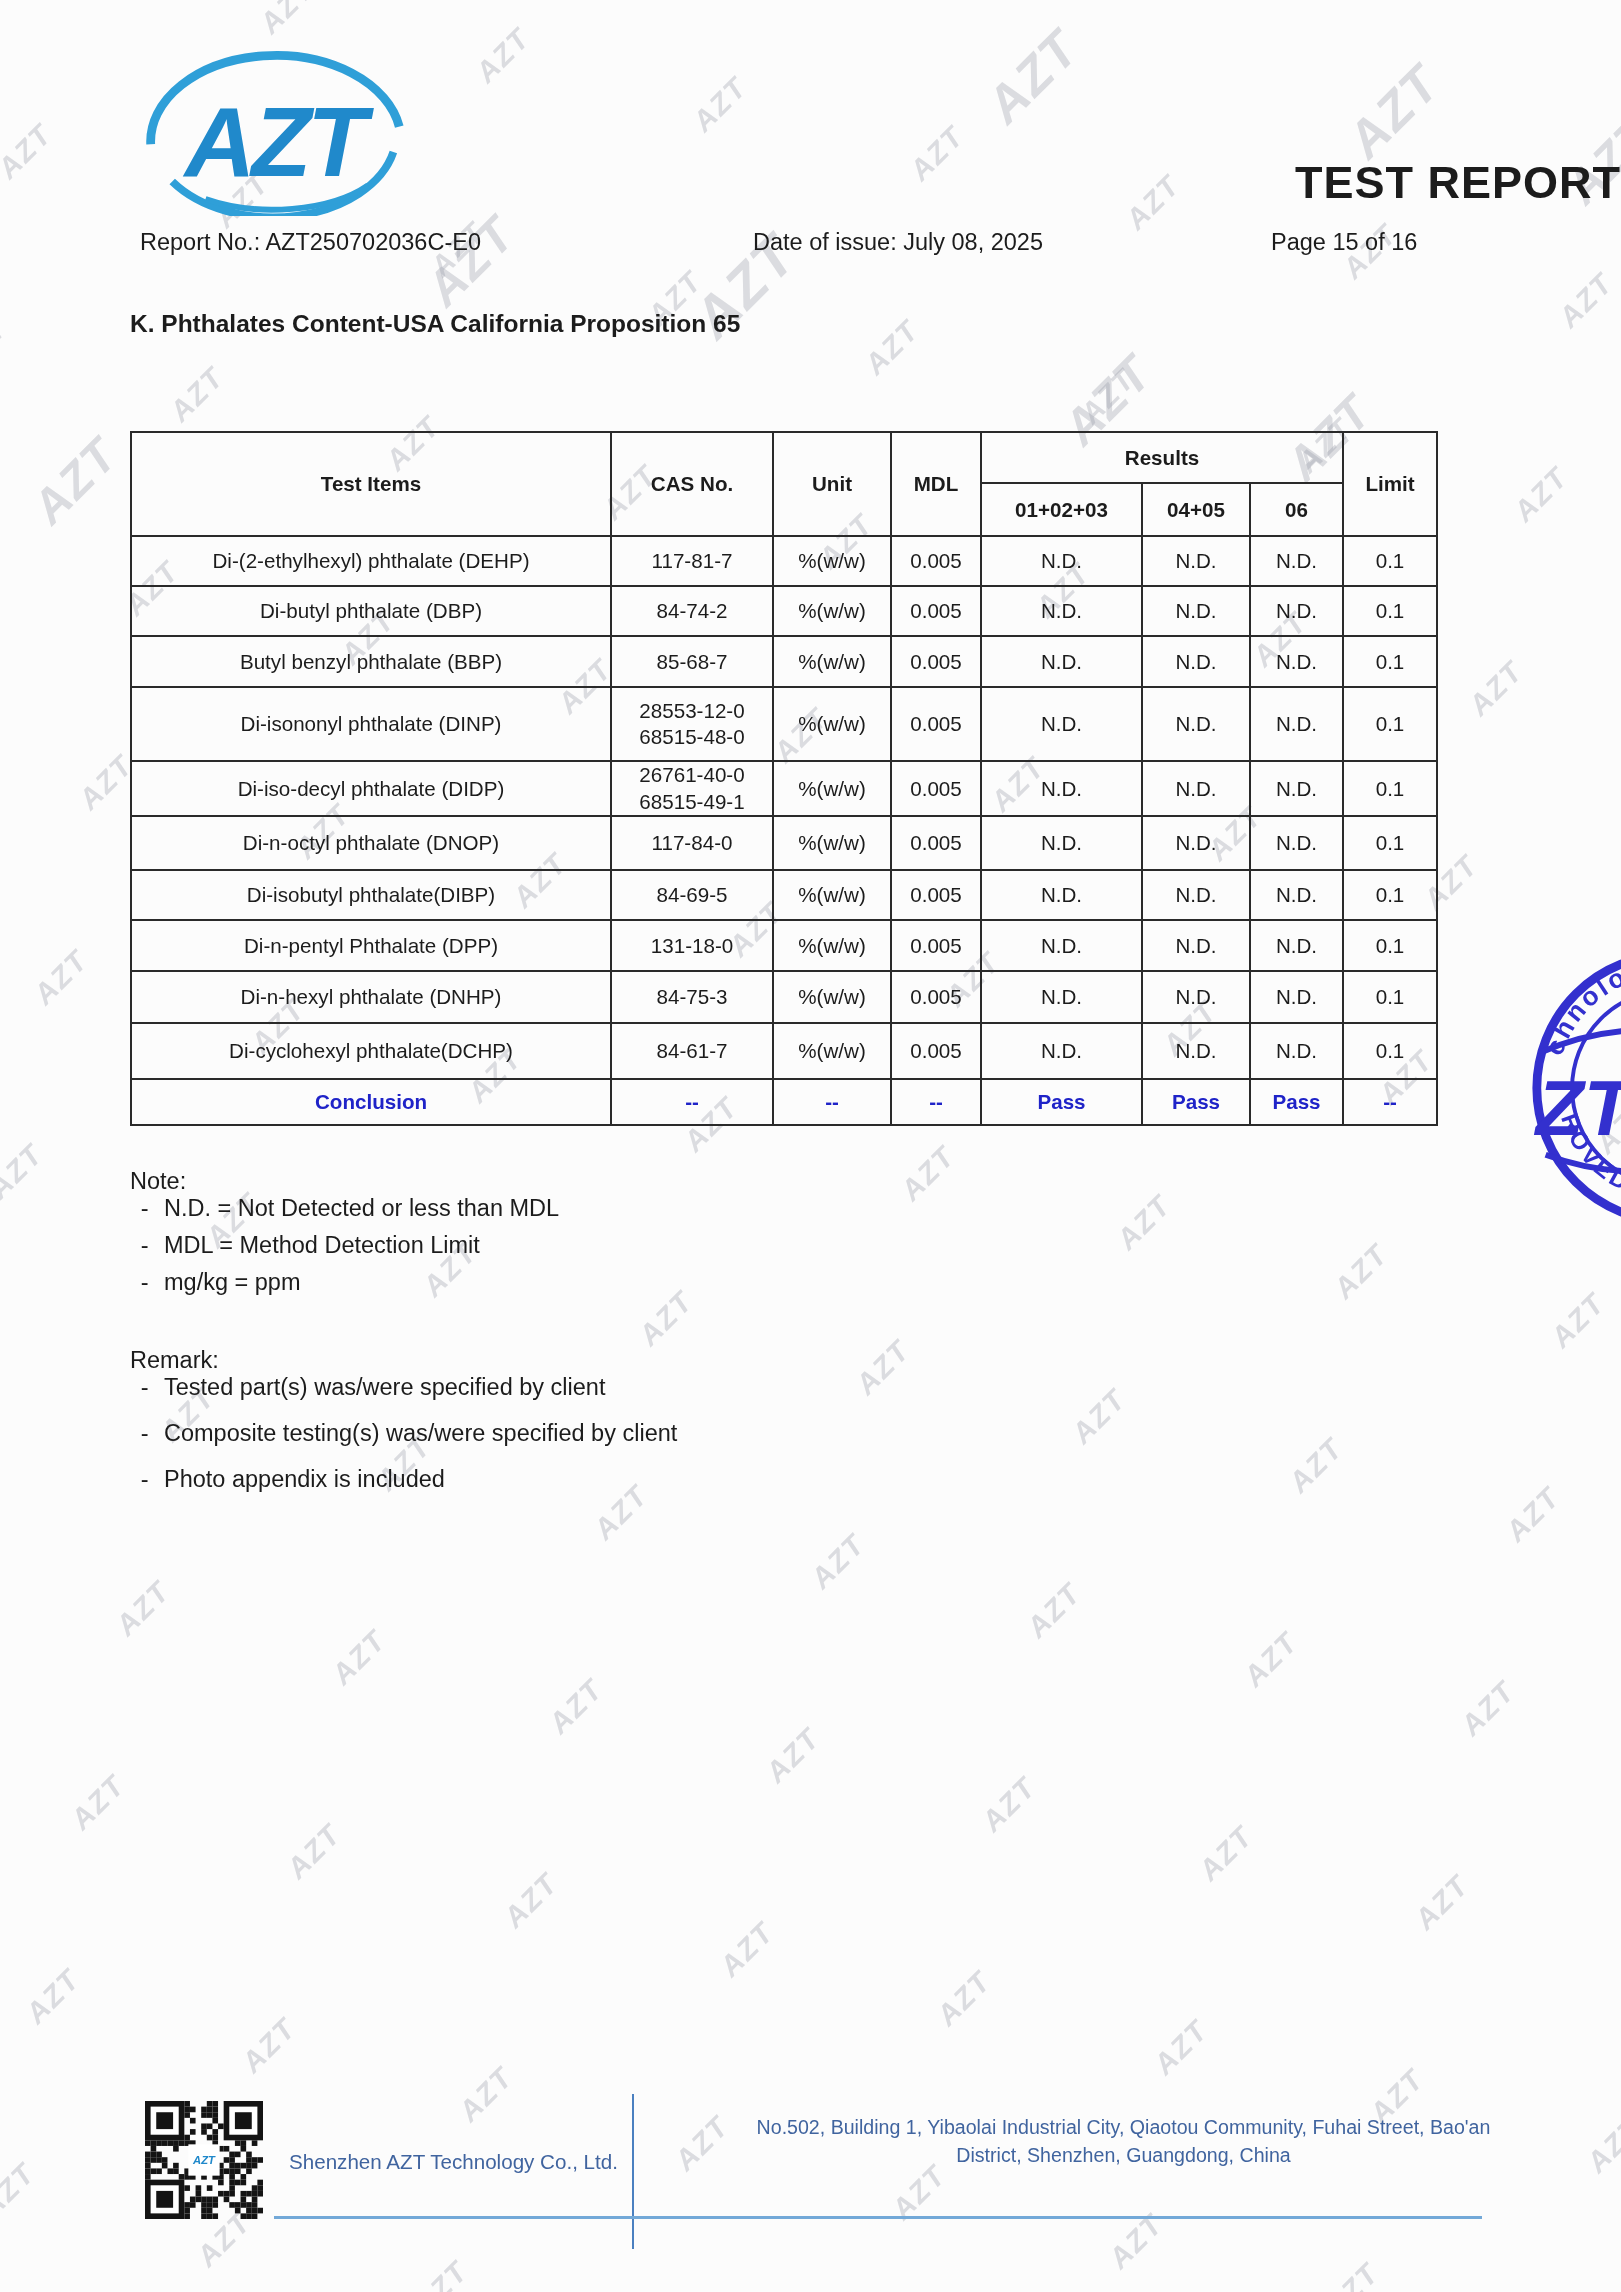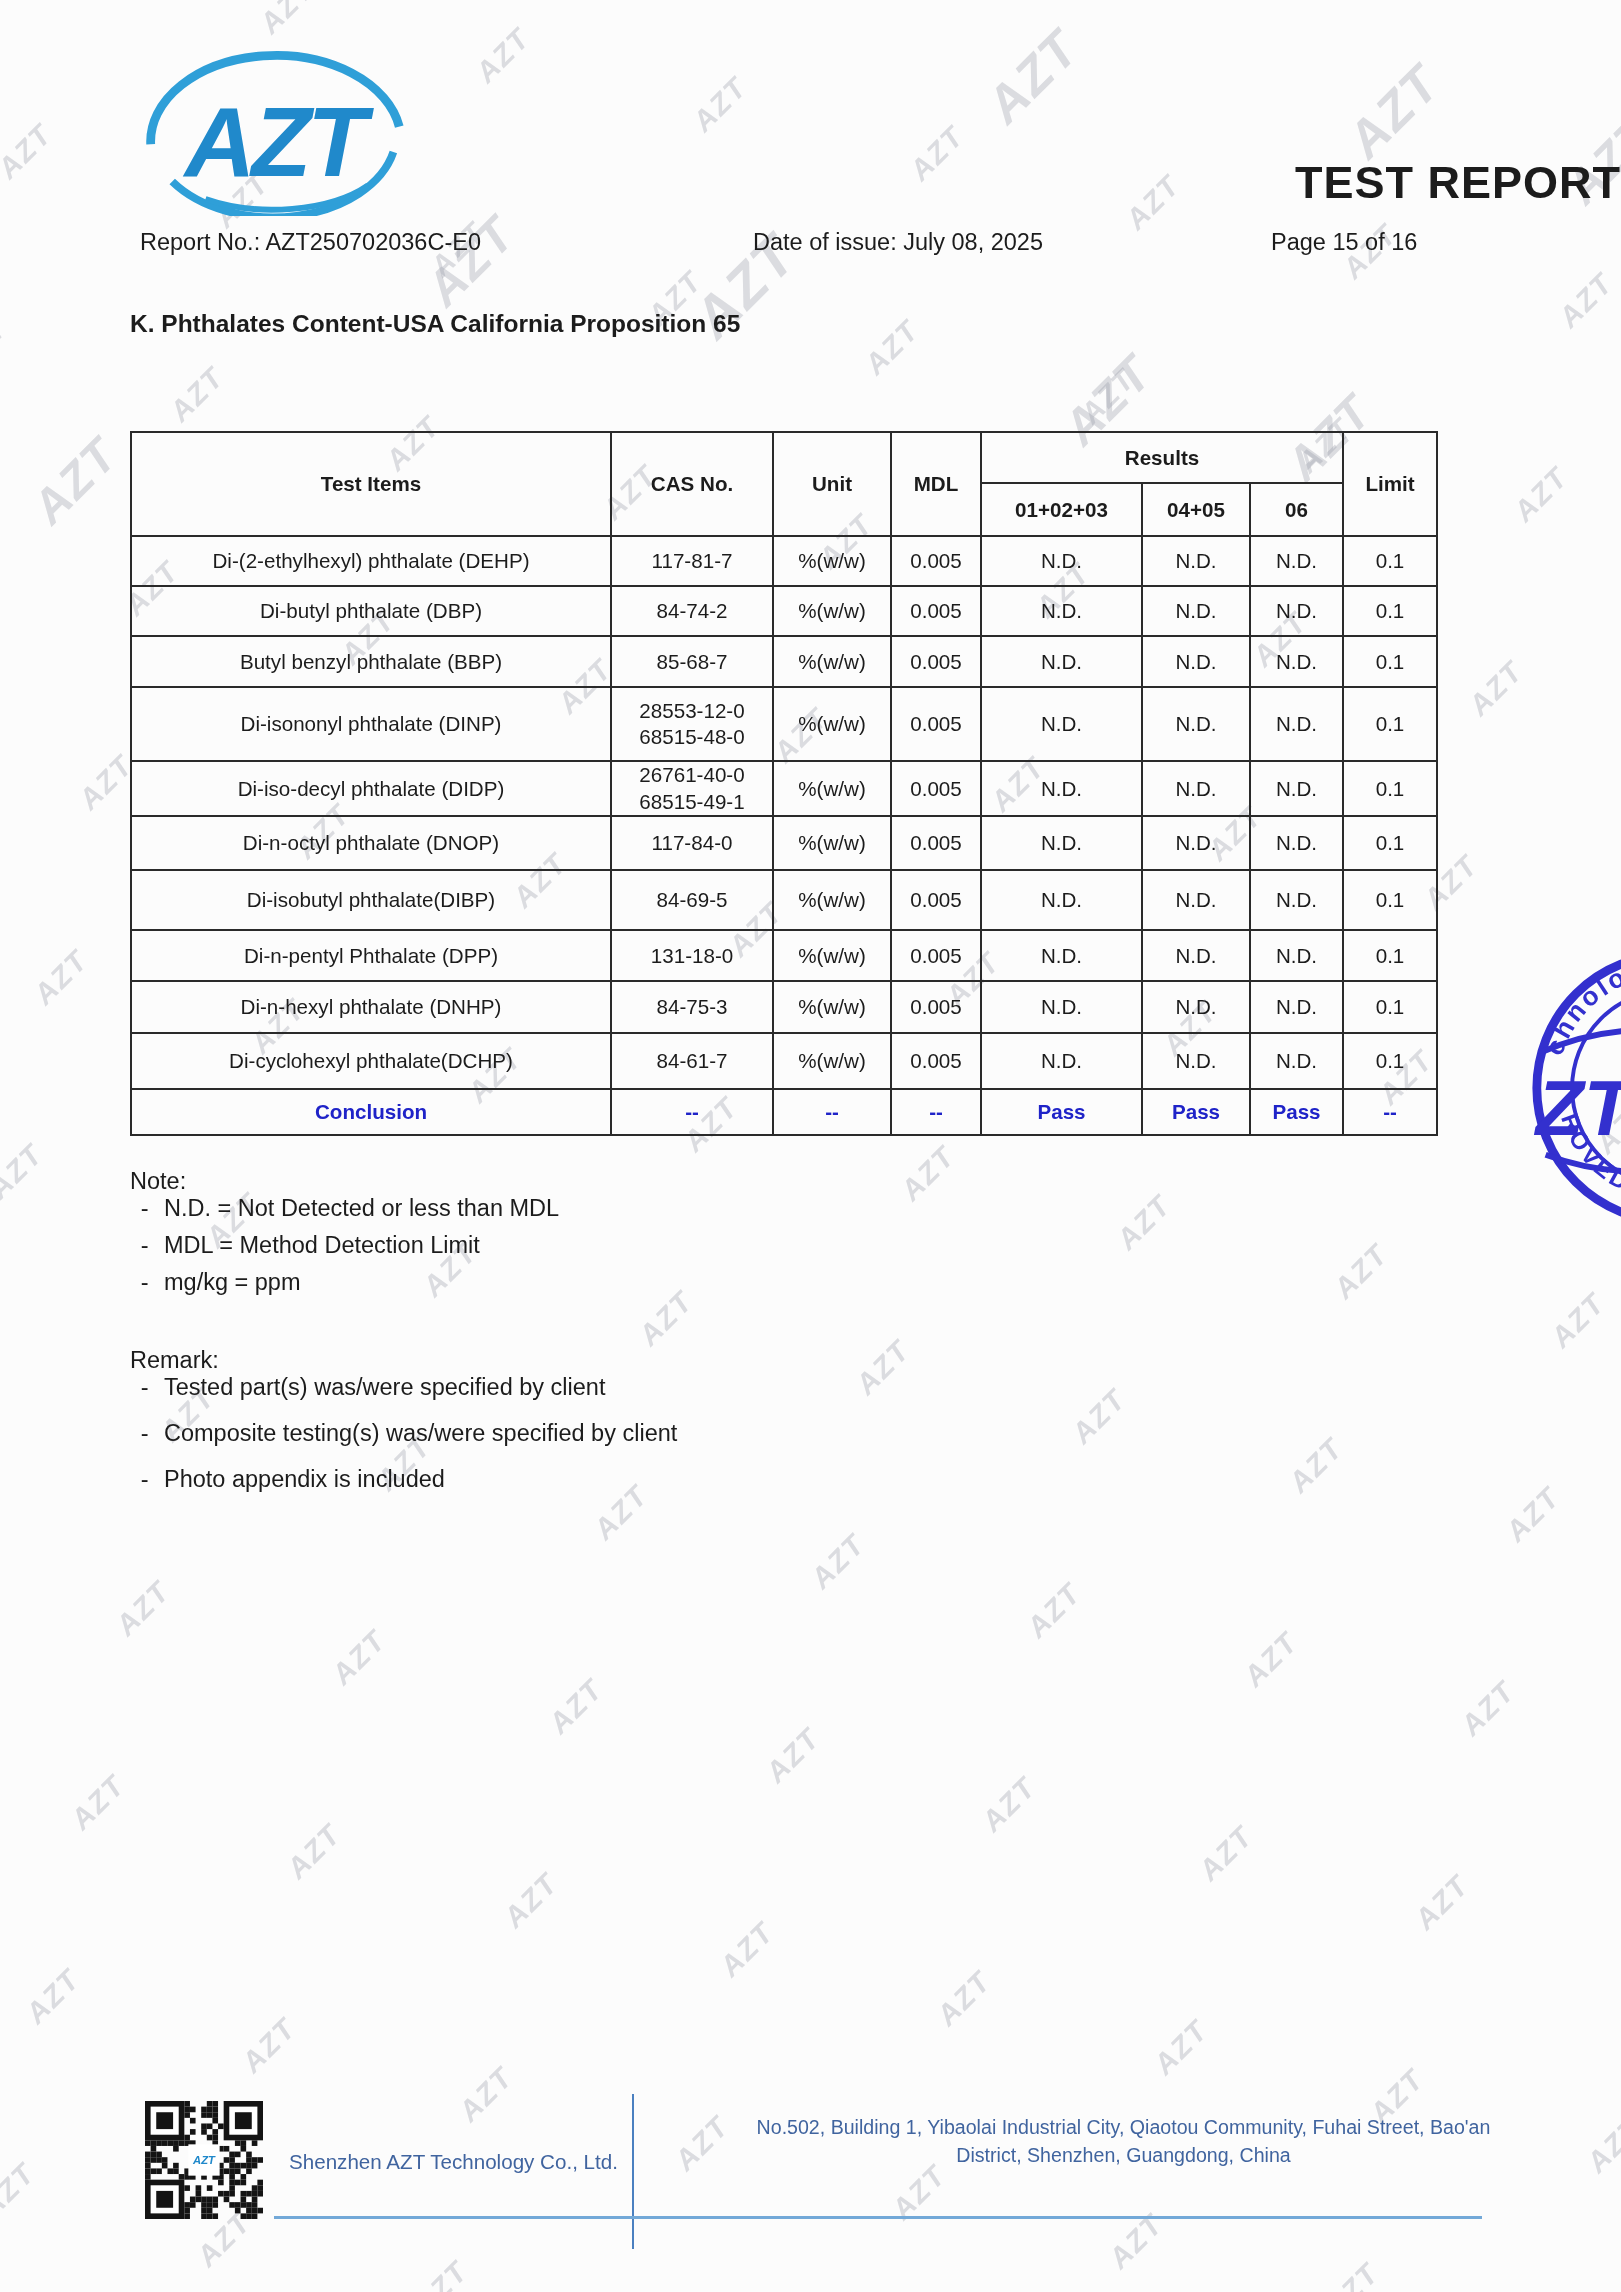--- a/index.html
+++ b/index.html
@@ -256,21 +256,21 @@
     <tr style="height:54px">
       <td class="item">Di-n-octyl phthalate (DNOP)</td>
           <td>117-84-0</td>
           <td>%(w/w)</td>
           <td>0.005</td>
           <td>N.D.</td>
           <td>N.D.</td>
           <td>N.D.</td>
           <td>0.1</td>
     </tr>
-    <tr style="height:60px">
+    <tr style="height:50px">
       <td class="item">Di-isobutyl phthalate(DIBP)</td>
           <td>84-69-5</td>
           <td>%(w/w)</td>
           <td>0.005</td>
           <td>N.D.</td>
           <td>N.D.</td>
           <td>N.D.</td>
           <td>0.1</td>
     </tr>
     <tr style="height:51px">

